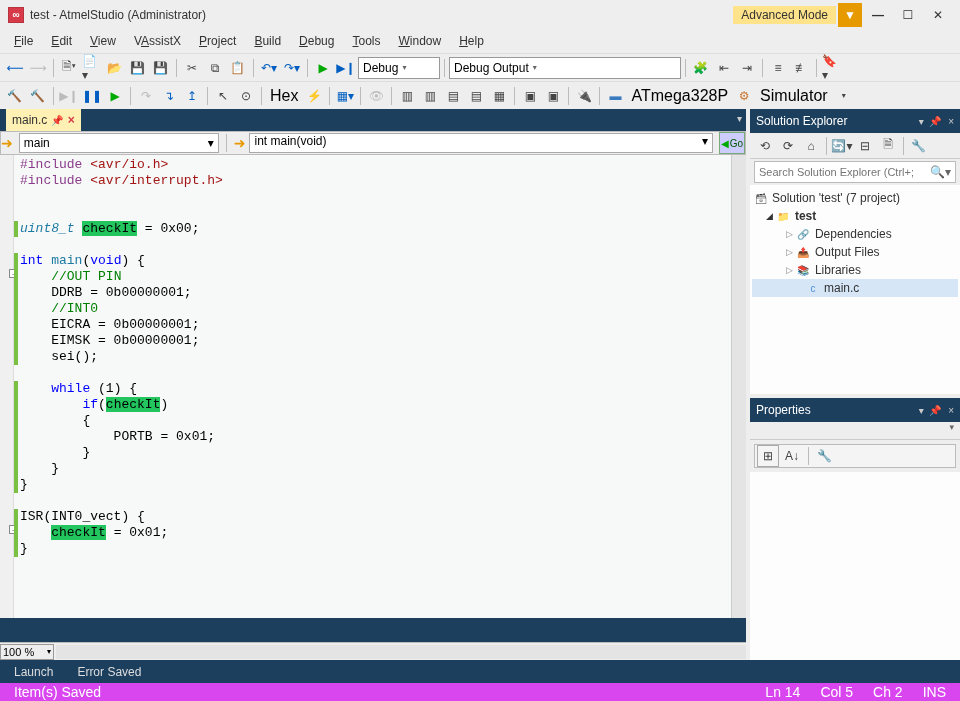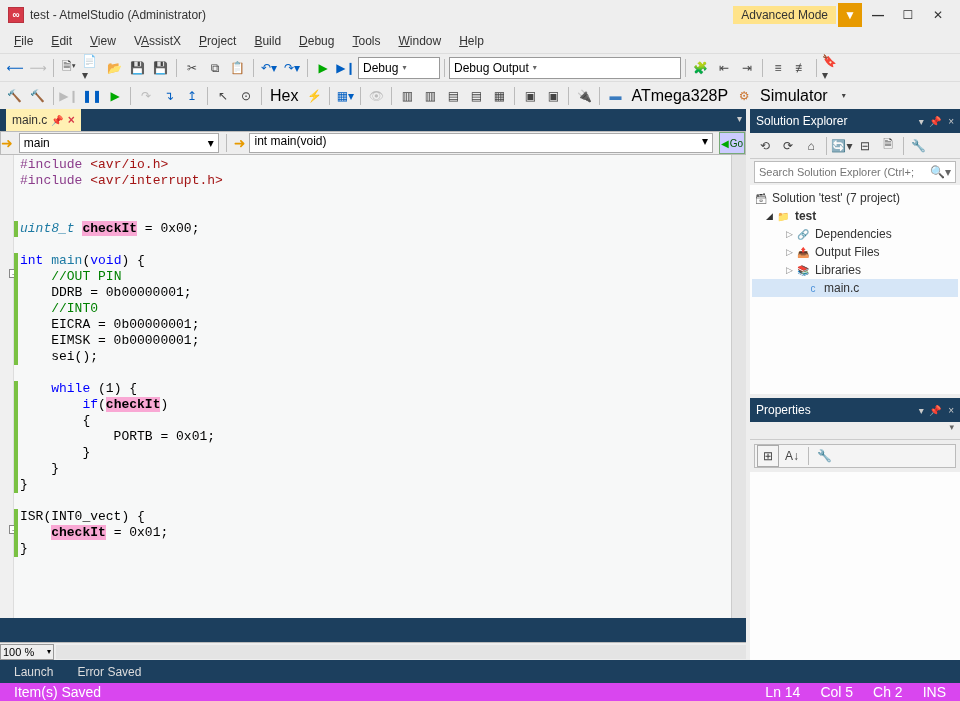--- a/index.html
+++ b/index.html
@@ -39,21 +39,21 @@
 .editor-body { flex:1; background:#f7f8f8; display:flex; overflow:hidden; position:relative; }
 .gutter { width:14px; background:#f0f0f0; border-right:1px solid #ddd; }
 .code { flex:1; font-family:Consolas,"Courier New",monospace; font-size:13px; padding:2px 0 0 6px; color:#000; white-space:pre; line-height:16px; position:relative; }
 .code .line { height:16px; }
 .tok-pre { color:#8b3d8b; }
 .tok-str { color:#a31515; }
 .tok-type { color:#1d7aa3; }
 .tok-type-u { color:#1d7aa3; font-style:italic; }
 .tok-kw { color:#0000ff; }
 .tok-cmt { color:#008000; }
-.tok-hl { background:#f9a8d4;font-weight:bold; }
+.tok-hl { background:#22c55e; }
 .fold { position:absolute; left:-11px; width:9px; height:9px; border:1px solid #888; background:#fff; font-size:8px; line-height:7px; text-align:center; color:#666; }
 .zoom-bar { height:18px; background:#eee; border-top:1px solid #bbb; display:flex; align-items:center;margin-top:24px; }
 .zoom-combo { width:54px; height:16px; border:1px solid #999; font-size:11px; padding:0 2px; display:flex; align-items:center; justify-content:space-between; }
 .scroller-h { flex:1; background:#e4e4e4; height:14px; margin-left:2px; position:relative; }
 .scroller-v { width:15px; background:#e4e4e4; border-left:1px solid #ccc; }
 .right-col { width:210px; display:flex; flex-direction:column; background:#eee; }
 .panel-title { height:24px; background:#1c3f5e; color:#fff; display:flex; align-items:center; padding:0 6px; font-size:12px; justify-content:space-between; }
 .panel-title .icons { display:flex; gap:6px; font-size:10px; color:#ccc; }
 .panel-toolbar { height:26px; background:#eee; display:flex; align-items:center; padding:0 4px; gap:1px; border-bottom:1px solid #ccc; }
 .panel-search { height:22px; border:1px solid #bbb; margin:2px 4px; display:flex; align-items:center; background:#fff; }

